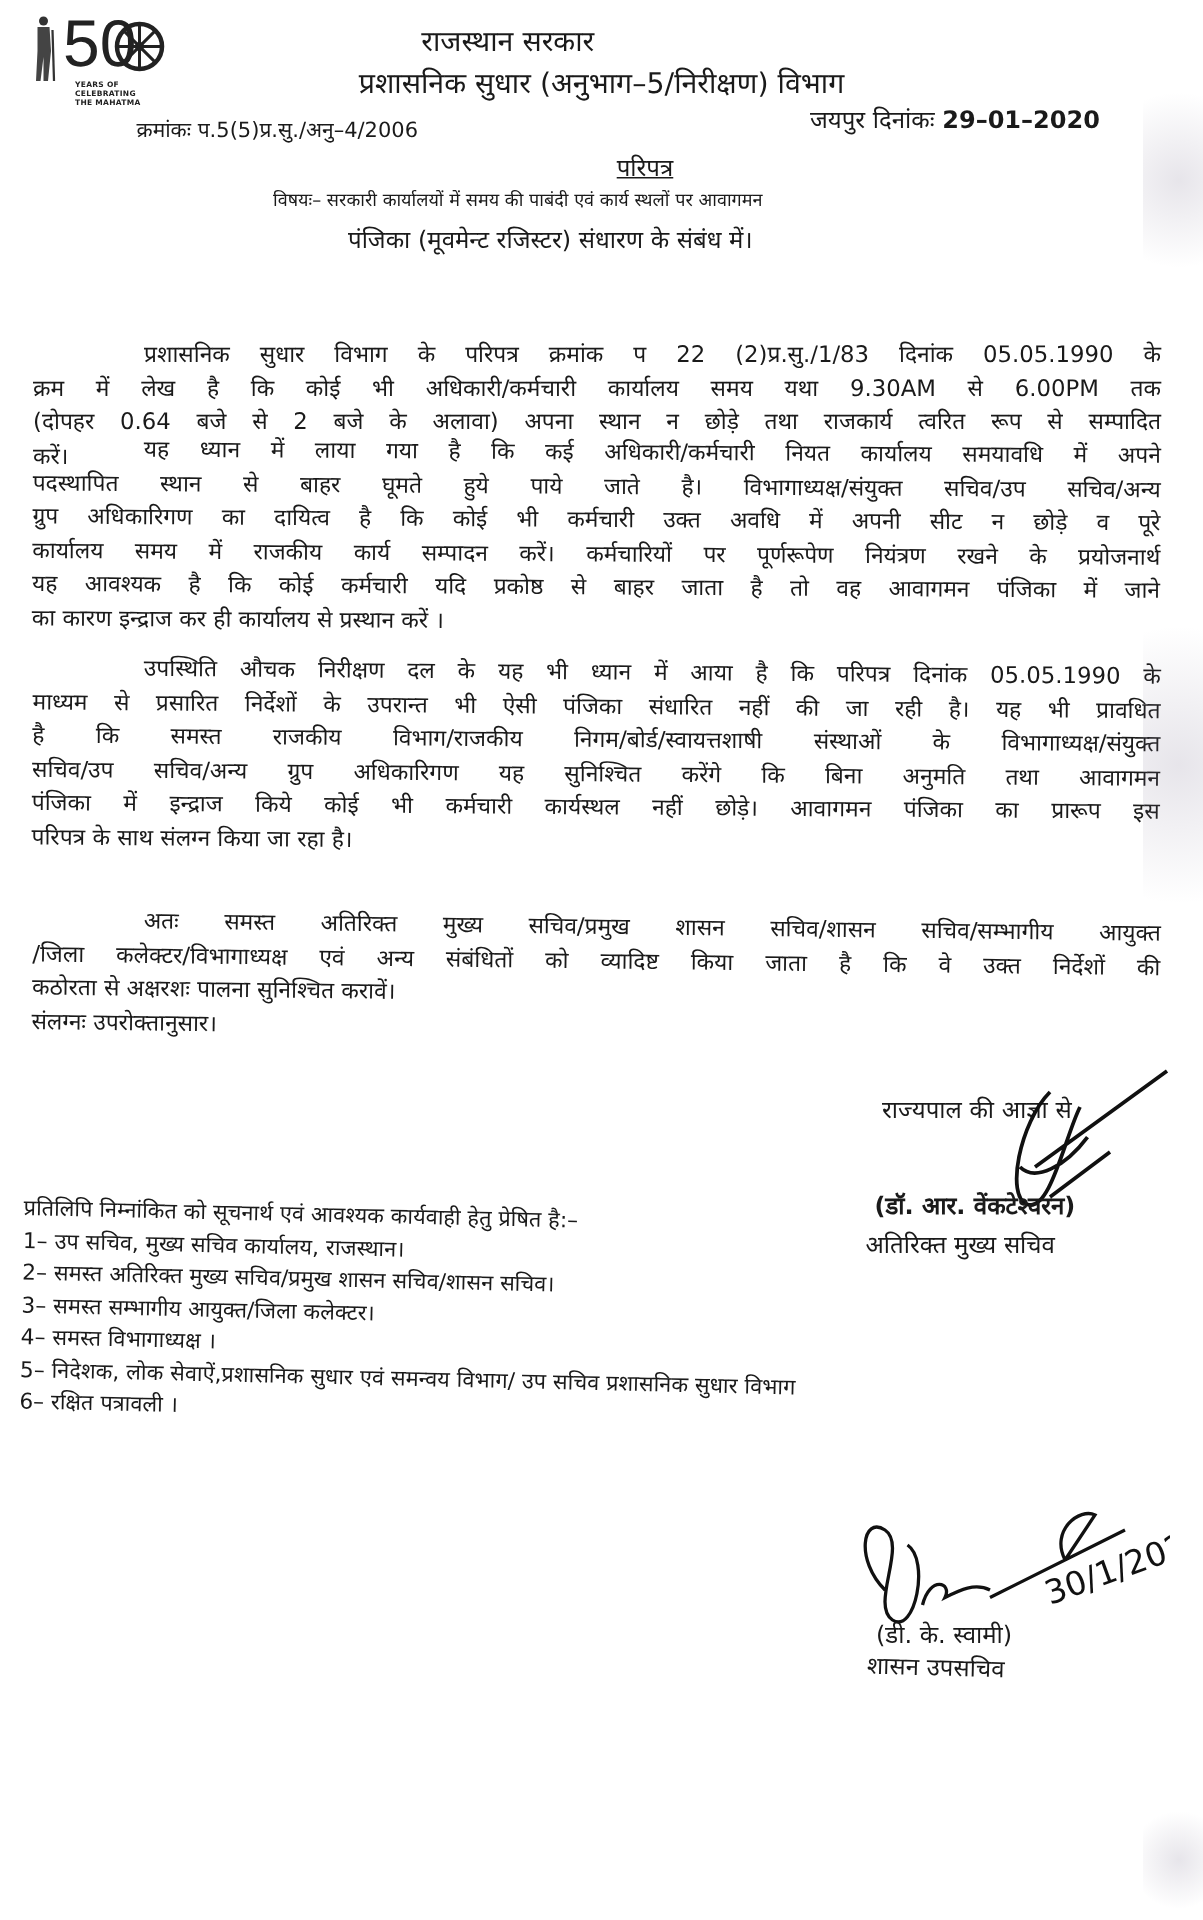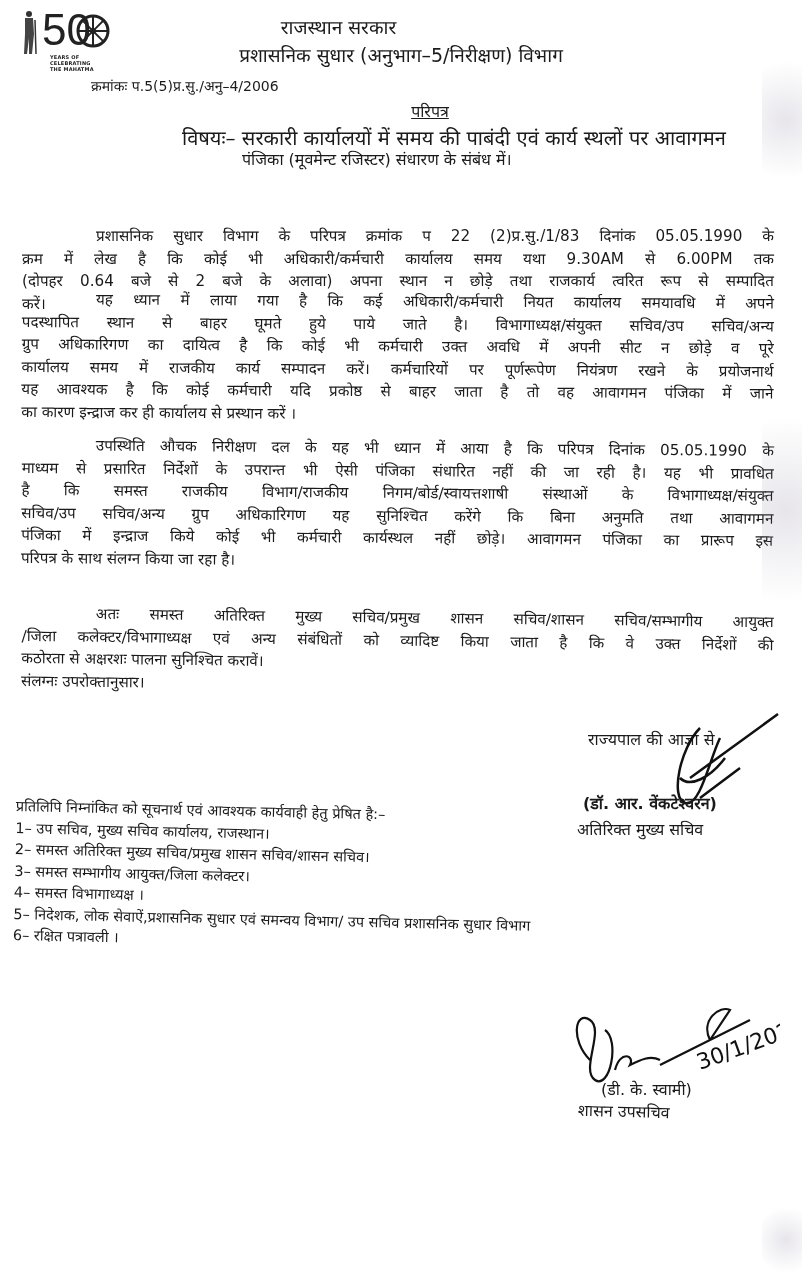--- a/index.html
+++ b/index.html
@@ -16,36 +16,36 @@
   .logo-fig { position: absolute; left: 2px; top: 4px; width: 18px; height: 46px; }
   .logo-5 { position: absolute; left: 24px; top: 0px; font-size: 44px; line-height: 48px; font-family: "Liberation Sans", sans-serif; color:#222; }
   .logo-wheel { position: absolute; left: 58px; top: 8px; width: 34px; height: 34px; }
   .logo-caption { position: absolute; left: 32px; top: 48px; font-size: 5px; line-height: 6px; font-weight: bold; letter-spacing: 0.2px; color:#222; }
   .hdr1 { left: 0; width: 640px; top: 14px; text-align: center; font-size: 19px; padding-left: 37px; box-sizing: border-box; }
   .hdr2 { left: 0; width: 802px; top: 42px; text-align: center; font-size: 19px; }
   .ref { left: 52px; top: 76px; font-size: 14px; margin-left: 39px; }
   .date { left: 540px; top: 68px; font-size: 16px; }
   .date b { font-weight: bold; }
   .circ { left: 4px; width: 802px; top: 100px; text-align: center; font-size: 16px; text-decoration: underline; padding-left: 50px; box-sizing: border-box; }
-  .subj1 { left: 182px; top: 124px; font-size: 20px; }
-  .subj2 { left: 232px; top: 148px; font-size: 16px; margin-left: 10px; }
+  .subj1 { left: 182px; top: 124px; font-size: 12px; }
+  .subj2 { left: 232px; top: 148px; font-size: 16px; }
   .para { position: absolute; left: 22px; width: 752px; font-size: 15.2px; line-height: 22.5px; text-align: justify; }
   .para .ln { display: block; white-space: nowrap; text-align: justify; text-align-last: justify; }
   .para .ln.last { text-align-last: left; }
   .indent { padding-left: 74px; }
   .p1 { top: 190px; margin-top: 35px; }
   .p2 { top: 288px; transform: rotate(0.35deg); transform-origin: left top; }
   .p3 { top: 434px; transform: rotate(0.45deg); transform-origin: left top; }
   .p4 { top: 602px; transform: rotate(0.7deg); transform-origin: left top; }
   .sig1 { left: 588px; top: 728px; font-size: 16px; }
   .sig1-name { left: 583px; top: 792px; font-size: 16px; font-weight: bold; }
   .sig1-desig { left: 577px; top: 818px; font-size: 16px; }
   .copy { position: absolute; left: 16px; top: 796px; font-size: 14.5px; line-height: 21.5px; transform: rotate(1.3deg); transform-origin: left top; }
   .copy .ln { display: block; white-space: nowrap; }
-  .sig2-name { left: 601px; top: 1078px; font-size: 16px; }
+  .sig2-name { left: 584px; top: 1078px; font-size: 16px; }
   .sig2-desig { left: 578px; top: 1100px; font-size: 16px; transform: rotate(1.5deg); }
   .scribble { position: absolute; pointer-events: none; }
   .speckle { position: absolute; right: 0; width: 40px; background: radial-gradient(circle at 60% 50%, rgba(120,110,140,0.18), rgba(255,255,255,0) 70%); }
 </style>
 </head>
 <body>
 
 <div class="page">
 
   <div class="abs logo">
@@ -68,20 +68,24 @@
     <div class="logo-caption">
       <div>YEARS OF</div>
       <div>CELEBRATING</div>
       <div>THE MAHATMA</div>
     </div>
   </div>
 
   <div class="abs hdr1">राजस्थान सरकार</div>
   <div class="abs hdr2">प्रशासनिक सुधार (अनुभाग–5/निरीक्षण) विभाग</div>
   <div class="abs ref">क्रमांकः प.5(5)प्र.सु./अनु–4/2006</div>
+  <div class="abs date">
+    <span>जयपुर दिनांकः</span>
+    <b>29–01–2020</b>
+  </div>
 
   <div class="abs circ">परिपत्र</div>
   <div class="abs subj1">विषयः–  सरकारी कार्यालयों में समय की पाबंदी एवं कार्य स्थलों पर आवागमन</div>
   <div class="abs subj2">पंजिका (मूवमेन्ट रजिस्टर) संधारण के संबंध में।</div>
 
   <div class="para p1">
     <span class="ln indent">प्रशासनिक सुधार विभाग के परिपत्र क्रमांक प 22 (2)प्र.सु./1/83 दिनांक 05.05.1990 के</span>
     <span class="ln">क्रम में लेख है कि कोई भी अधिकारी/कर्मचारी कार्यालय समय यथा 9.30AM से 6.00PM तक</span>
     <span class="ln">(दोपहर 0.64 बजे से 2 बजे के अलावा) अपना स्थान न छोड़े तथा राजकार्य त्वरित रूप से सम्पादित</span>
     <span class="ln last">करें।</span>

